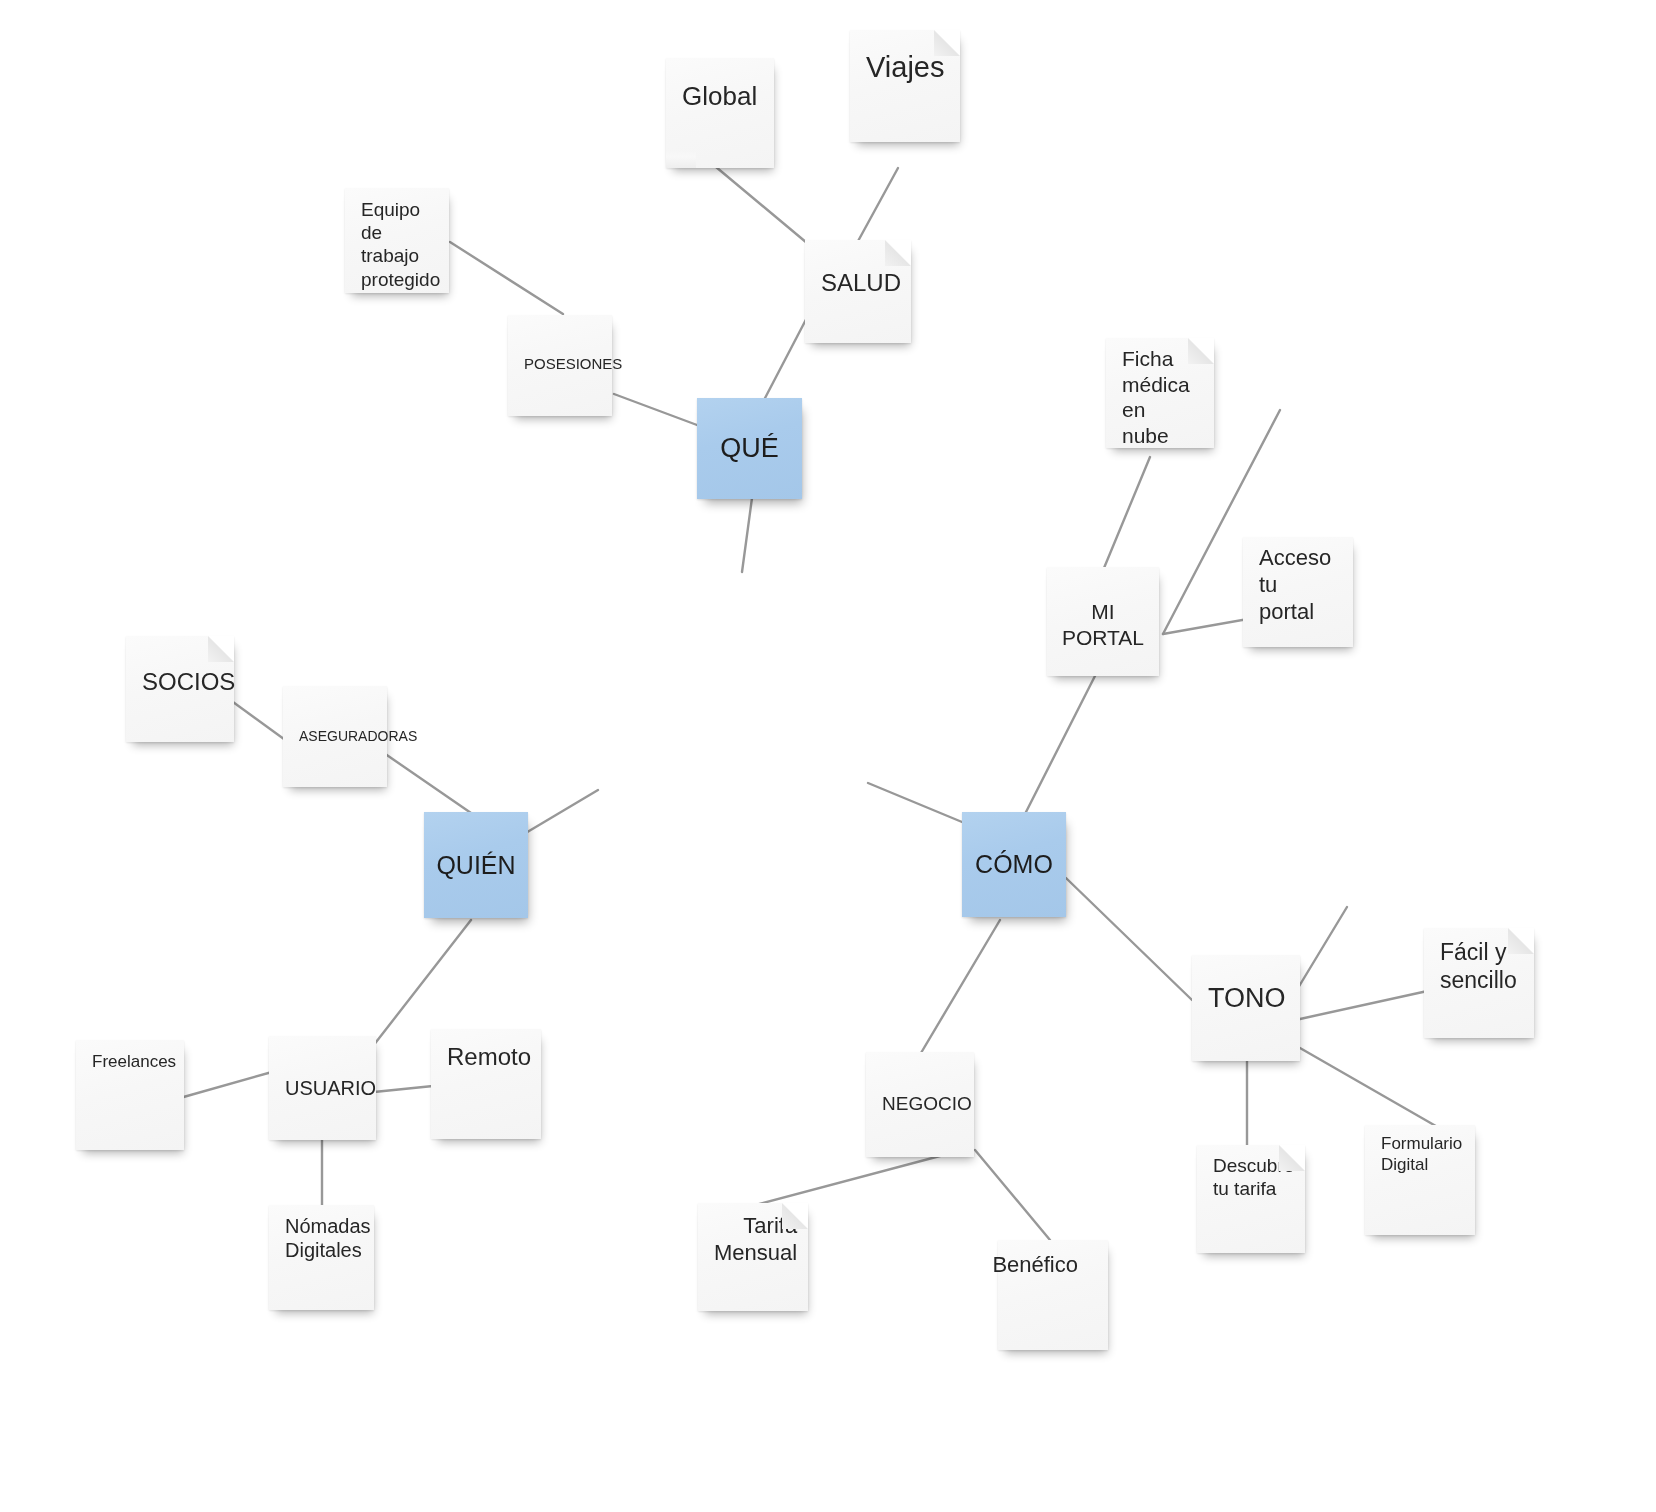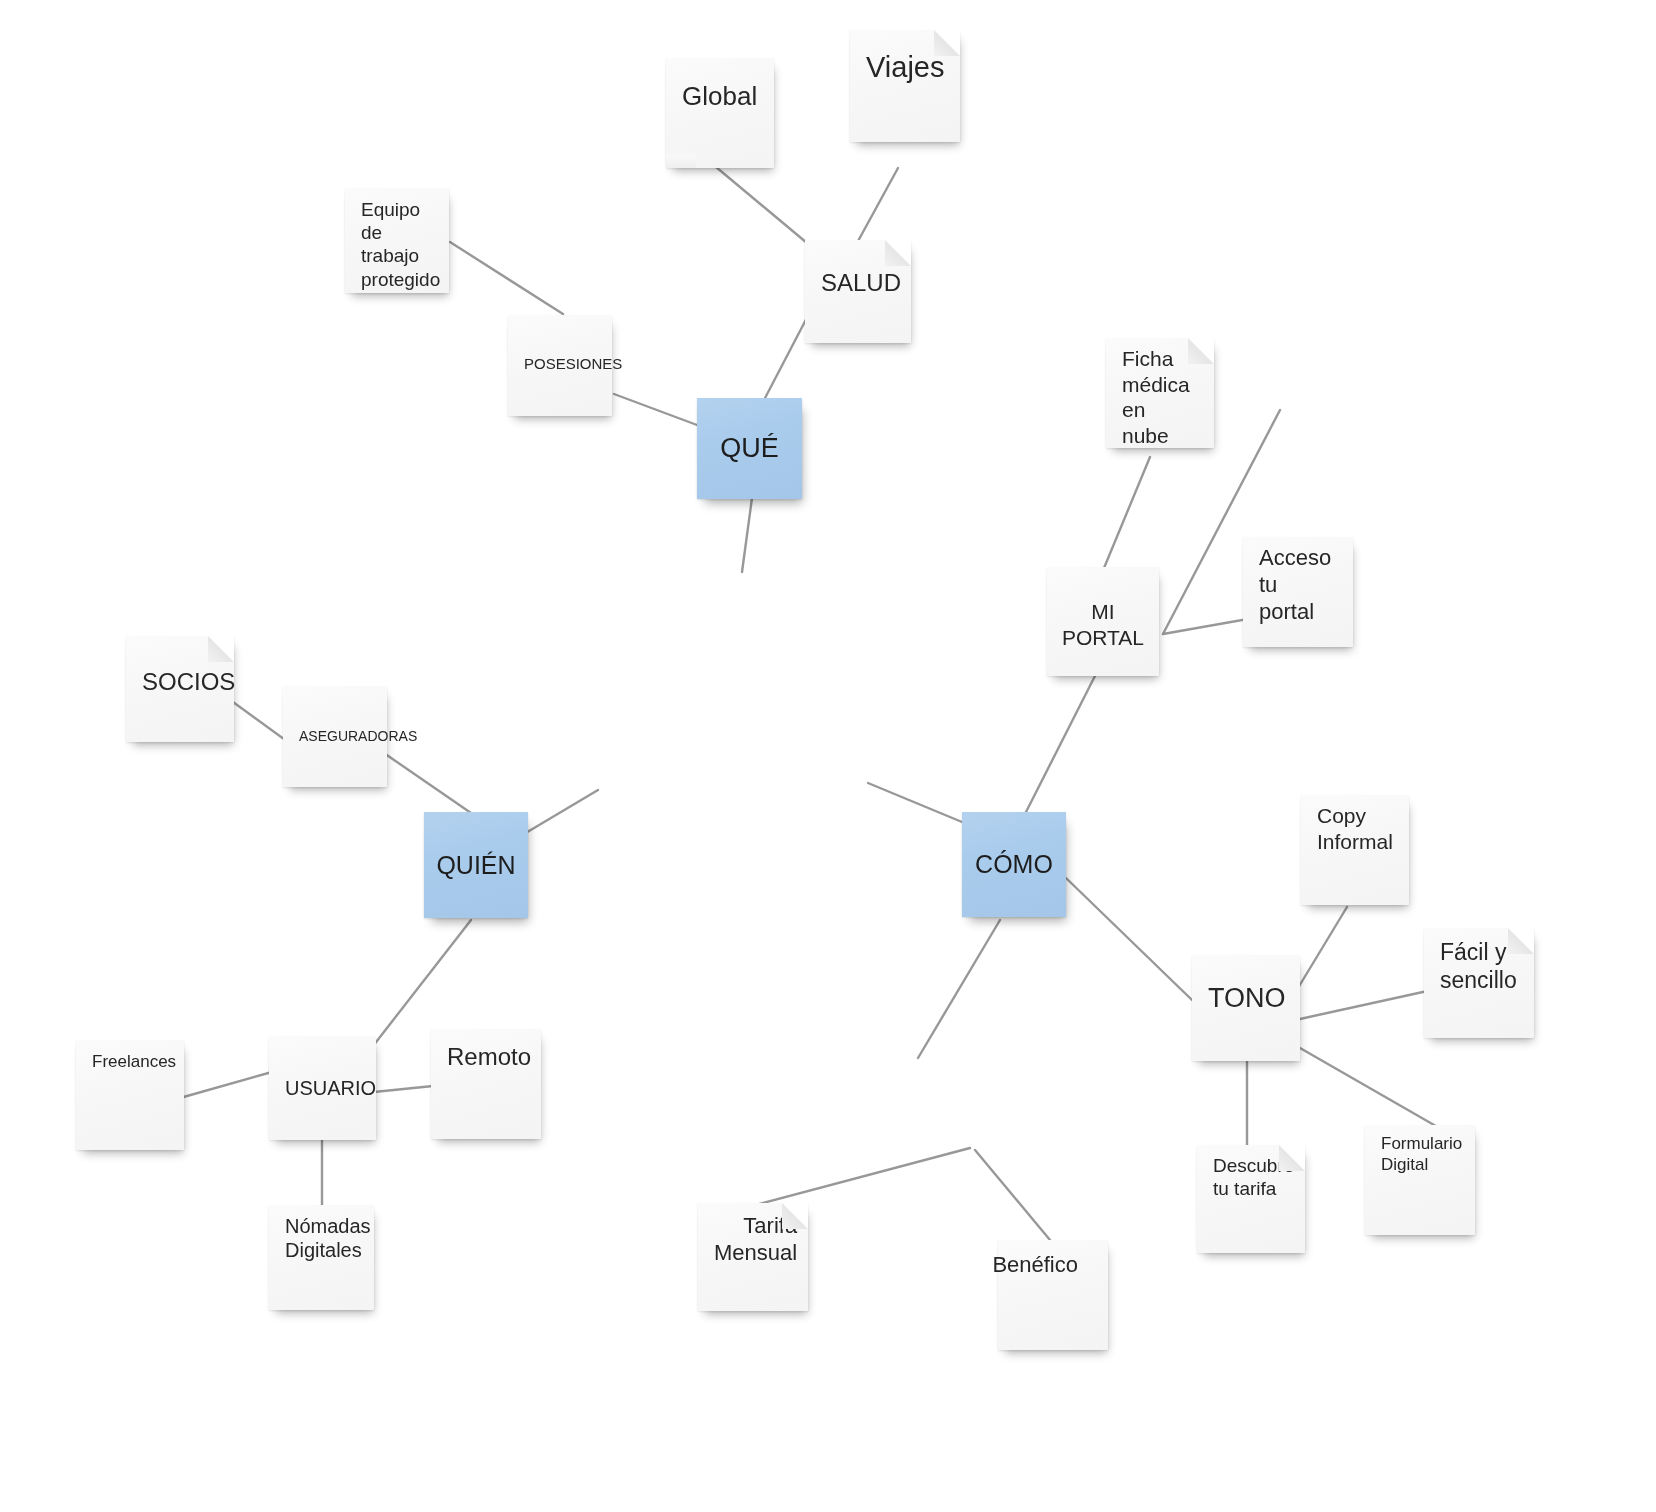--- a/index.html
+++ b/index.html
@@ -200,38 +200,37 @@
 en nube</span>
   </div>
 
 
   <div class="node note" style="left:1243px; top:537px; width:110px; height:110px; font-size:22px;">
     <span class="txt pad-tl" style="padding-top:8px;">Acceso
 tu
 portal</span>
   </div>
 
+  <div class="node note" style="left:866px; top:1052px; width:108px; height:105px; font-size:19px;">
+    <span class="txt pad-tl" style="padding-top:40px;">NEGOCIO</span>
+  </div>
 
   <div class="node note curl" style="left:698px; top:1203px; width:110px; height:108px; font-size:22px;">
     <span class="txt pad-tl" style="padding-top:10px;text-align:right;">Tarifa
 Mensual</span>
   </div>
 
   <div class="node note" style="left:998px; top:1240px; width:110px; height:110px; font-size:22px;justify-content:flex-end;">
     <span class="txt pad-tl" style="padding-top:12px;">Benéfico</span>
   </div>
 
   <div class="node note" style="left:1192px; top:955px; width:108px; height:106px; font-size:27px;">
     <span class="txt pad-tl" style="padding-top:27px;">TONO</span>
   </div>
 
-  <div class="node note" style="left:1301px; top:795px; width:108px; height:110px; font-size:21px;">
-    <span class="txt pad-tl" style="padding-top:8px;">Copy
-Informal</span>
-  </div>
 
   <div class="node note curl" style="left:1424px; top:928px; width:110px; height:110px; font-size:23px;">
     <span class="txt pad-tl" style="padding-top:10px;">Fácil y
 sencillo</span>
   </div>
 
   <div class="node note" style="left:1365px; top:1125px; width:110px; height:110px; font-size:17px;">
     <span class="txt pad-tl" style="padding-top:9px;">Formulario
 Digital</span>
   </div>

